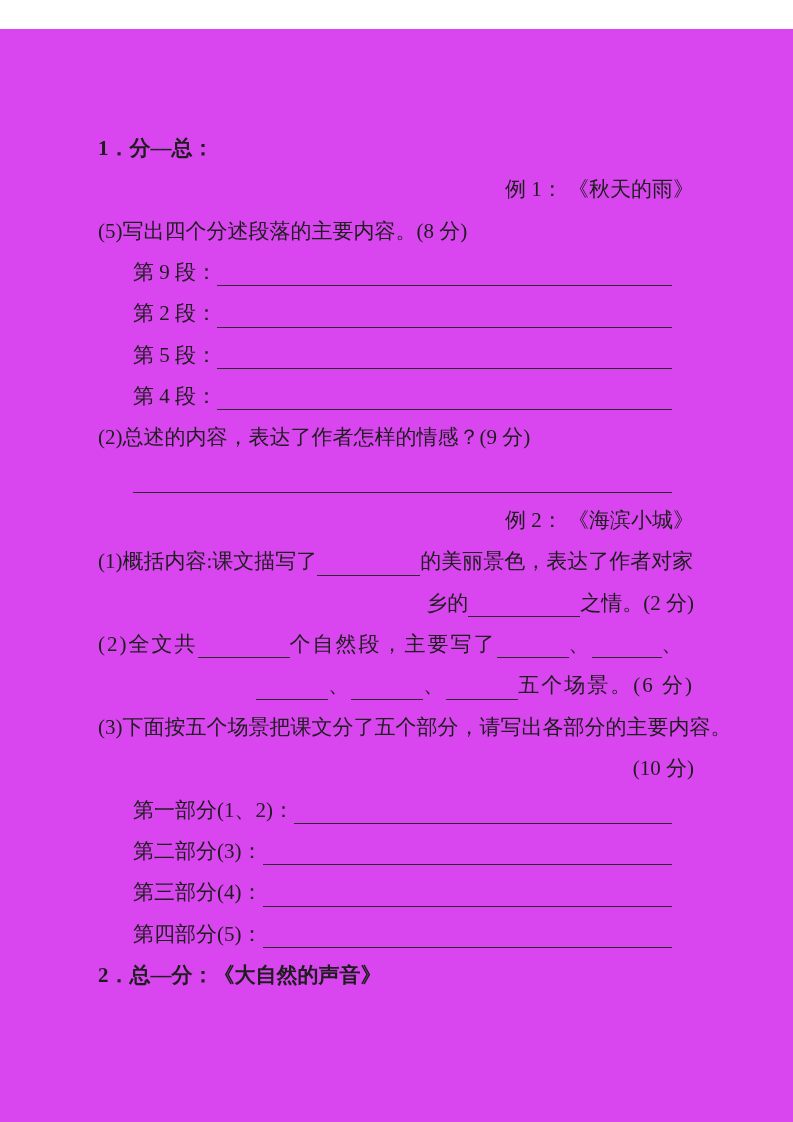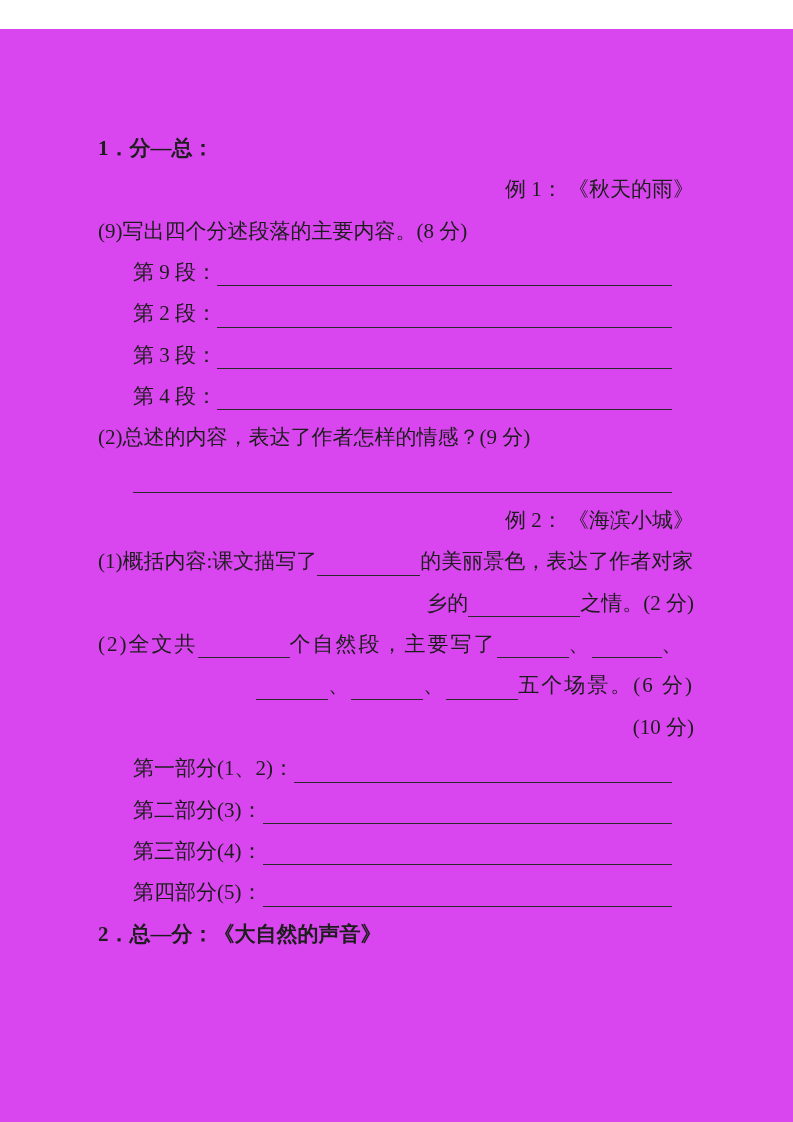--- a/index.html
+++ b/index.html
@@ -53,32 +53,33 @@
     border-bottom: 1.6px solid #2a2a2a;
   }
 </style>
 </head>
 <body>
 
 <div class="page" style="background: #d946ef; color: rgb(29, 29, 29); margin-top: 29px;">
   <div class="content">
       <div class="line indent0 bold"><span class="seg">1．分—总：</span></div>
       <div class="line indent1"><span class="seg">例 1： 《秋天的雨》</span></div>
-      <div class="line indent0"><span class="seg">(9)写出四个分述段落的主要内容。(8 分)</span></div>
+      <div class="line indent0"><span class="seg">(5)写出四个分述段落的主要内容。(8 分)</span></div>
       <div class="line indent1"><span class="seg">第 9 段：</span><span class="fillline" style="border-bottom-color: rgb(42, 42, 42);"></span></div>
       <div class="line indent1"><span class="seg">第 2 段：</span><span class="fillline" style="border-bottom-color: rgb(42, 42, 42);"></span></div>
-      <div class="line indent1"><span class="seg">第 3 段：</span><span class="fillline" style="border-bottom-color: rgb(42, 42, 42);"></span></div>
+      <div class="line indent1"><span class="seg">第 5 段：</span><span class="fillline" style="border-bottom-color: rgb(42, 42, 42);"></span></div>
       <div class="line indent1"><span class="seg">第 4 段：</span><span class="fillline" style="border-bottom-color: rgb(42, 42, 42);"></span></div>
       <div class="line indent0"><span class="seg">(2)总述的内容，表达了作者怎样的情感？(9 分)</span></div>
       <div class="line indent1"><span class="fillline" style="border-bottom-color: rgb(42, 42, 42);"></span></div>
       <div class="line indent1"><span class="seg">例 2： 《海滨小城》</span></div>
       <div class="line indent0"><span class="seg">(1)概括内容:课文描写了</span><span class="blank" style="width: 103px; border-bottom-color: rgb(42, 42, 42);"></span><span class="seg">的美丽景色，表达了作者对家</span></div>
       <div class="line indent1"><span class="seg">乡的</span><span class="blank" style="width: 112px; border-bottom-color: rgb(42, 42, 42);"></span><span class="seg">之情。(2 分)</span></div>
       <div class="line indent0 spaced"><span class="seg">(2)全文共</span><span class="blank" style="width: 92px; border-bottom-color: rgb(42, 42, 42);"></span><span class="seg">个自然段，主要写了</span><span class="blank" style="width: 72px; border-bottom-color: rgb(42, 42, 42);"></span><span class="seg">、</span><span class="blank" style="width: 70px; border-bottom-color: rgb(42, 42, 42);"></span><span class="seg">、</span></div>
       <div class="line indent1 spaced"><span class="blank" style="width: 72px; border-bottom-color: rgb(42, 42, 42);"></span><span class="seg">、</span><span class="blank" style="width: 72px; border-bottom-color: rgb(42, 42, 42);"></span><span class="seg">、</span><span class="blank" style="width: 72px; border-bottom-color: rgb(42, 42, 42);"></span><span class="seg">五个场景。(6 分)</span></div>
+      <div class="line indent0"><span class="seg">(3)下面按五个场景把课文分了五个部分，请写出各部分的主要内容。</span></div>
       <div class="line indent1"><span class="seg">(10 分)</span></div>
       <div class="line indent1"><span class="seg">第一部分(1、2)：</span><span class="fillline" style="border-bottom-color: rgb(42, 42, 42);"></span></div>
       <div class="line indent1"><span class="seg">第二部分(3)：</span><span class="fillline" style="border-bottom-color: rgb(42, 42, 42);"></span></div>
       <div class="line indent1"><span class="seg">第三部分(4)：</span><span class="fillline" style="border-bottom-color: rgb(42, 42, 42);"></span></div>
       <div class="line indent1"><span class="seg">第四部分(5)：</span><span class="fillline" style="border-bottom-color: rgb(42, 42, 42);"></span></div>
       <div class="line indent0 bold"><span class="seg">2．总—分：《大自然的声音》</span></div>
     </div>
 </div>
 
 </body></html>

